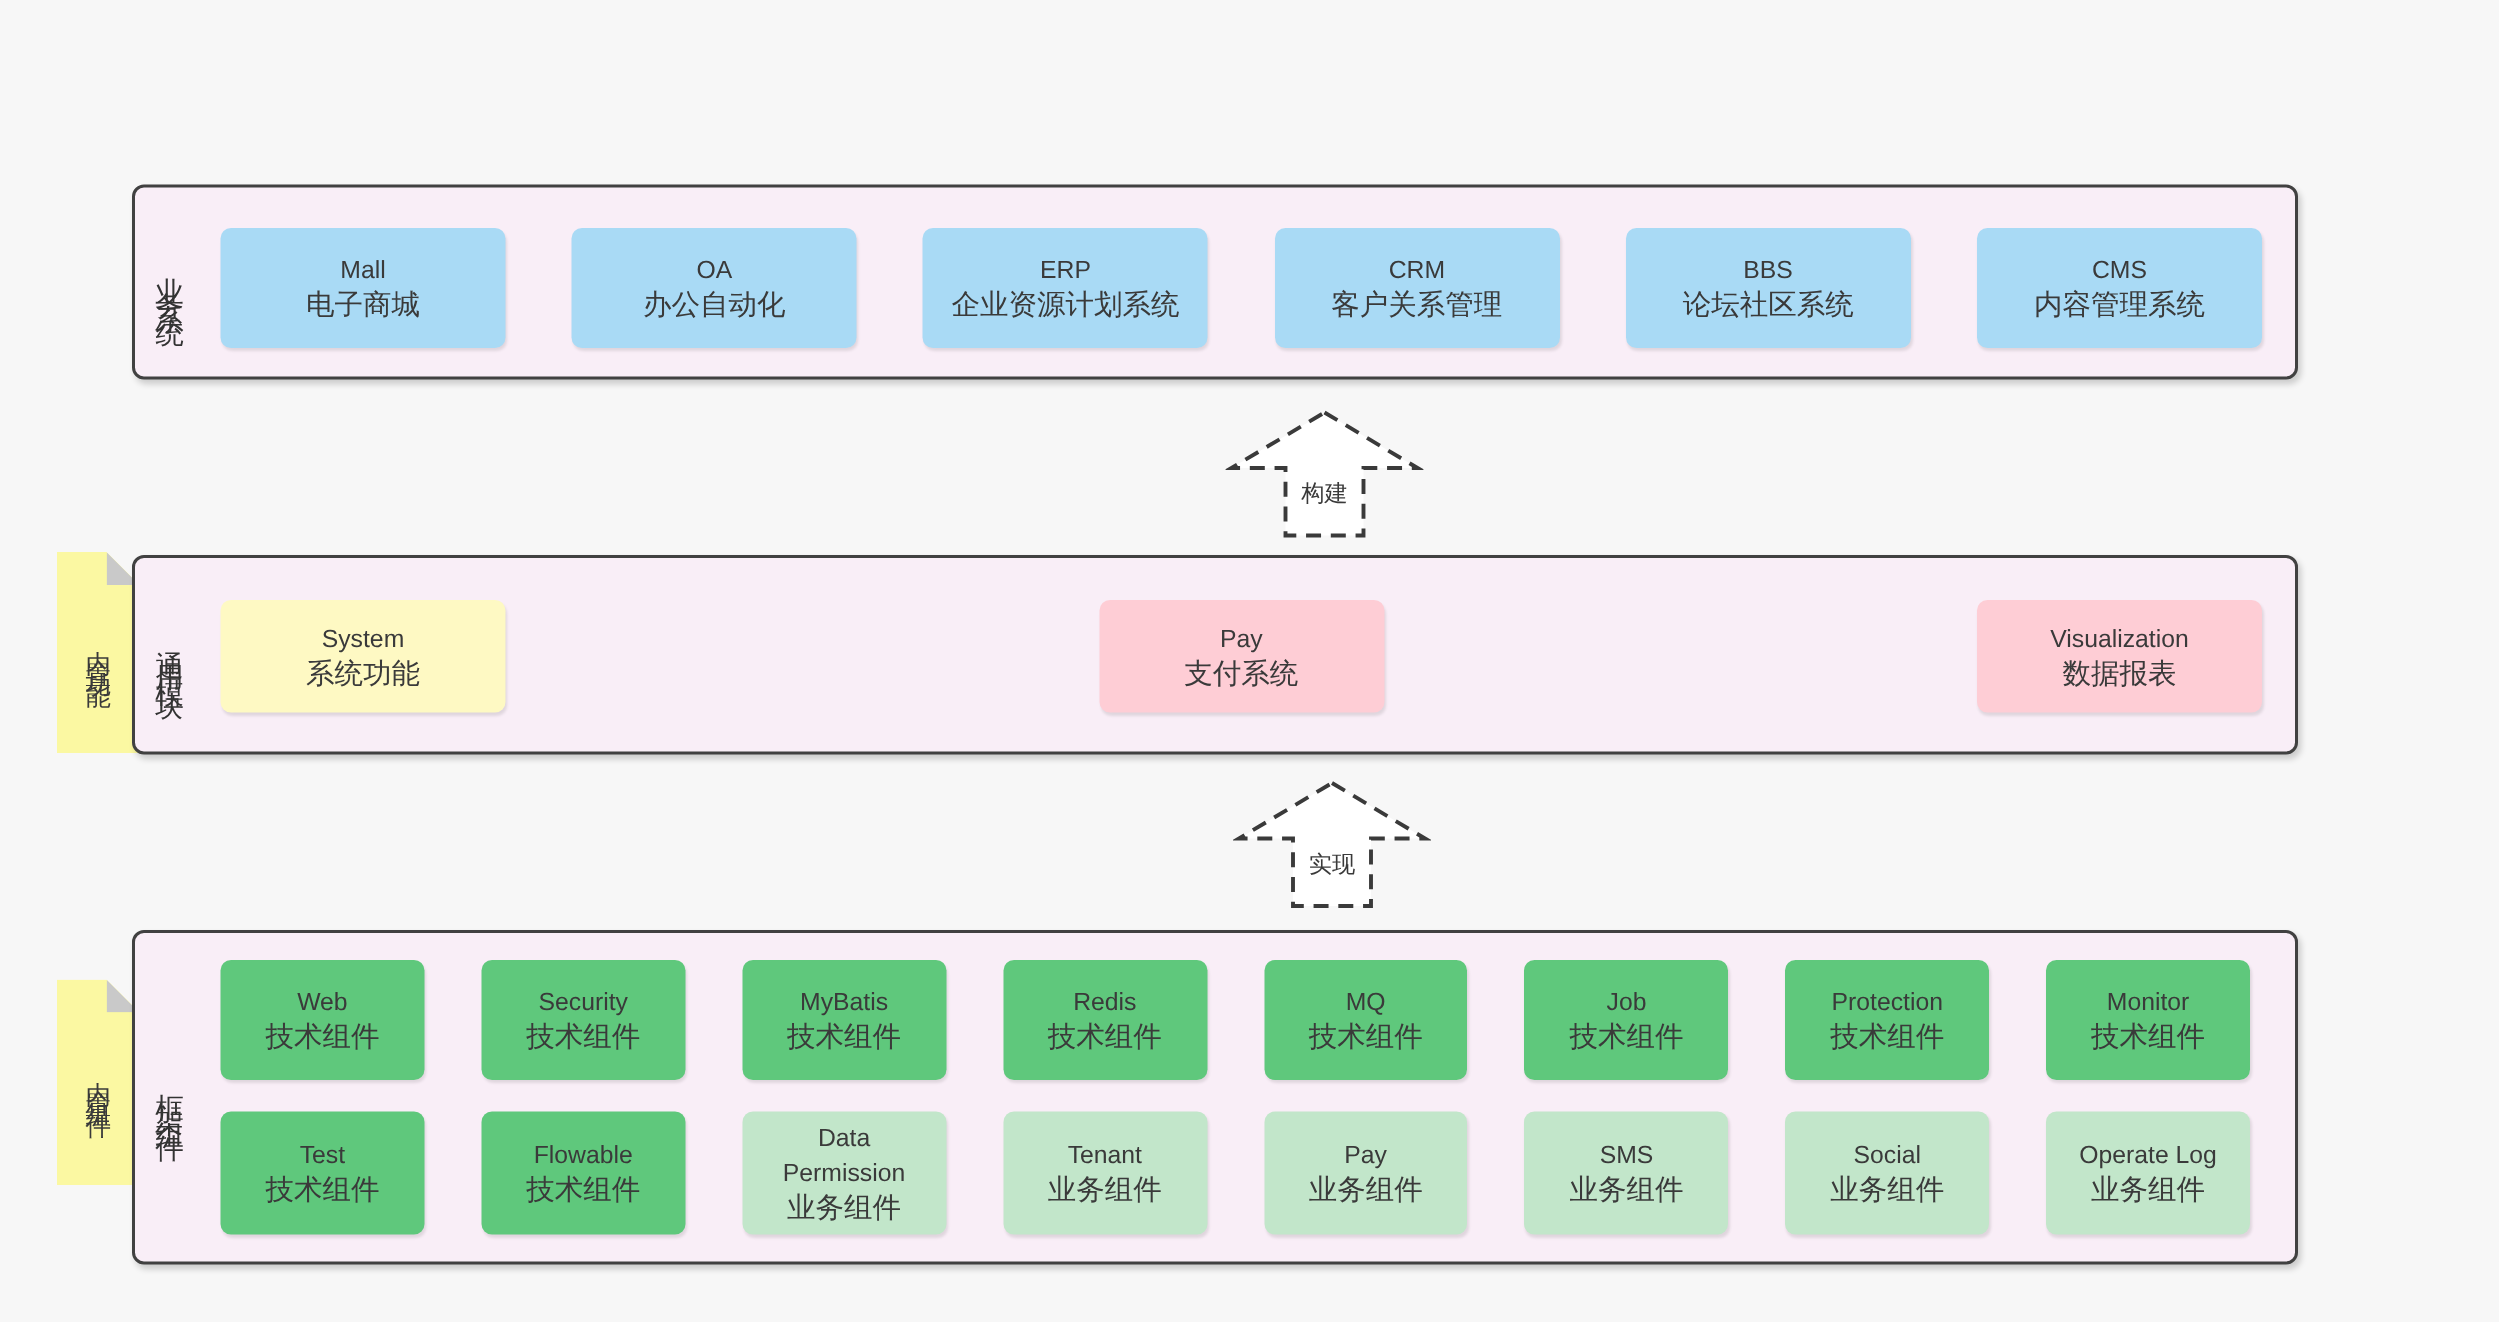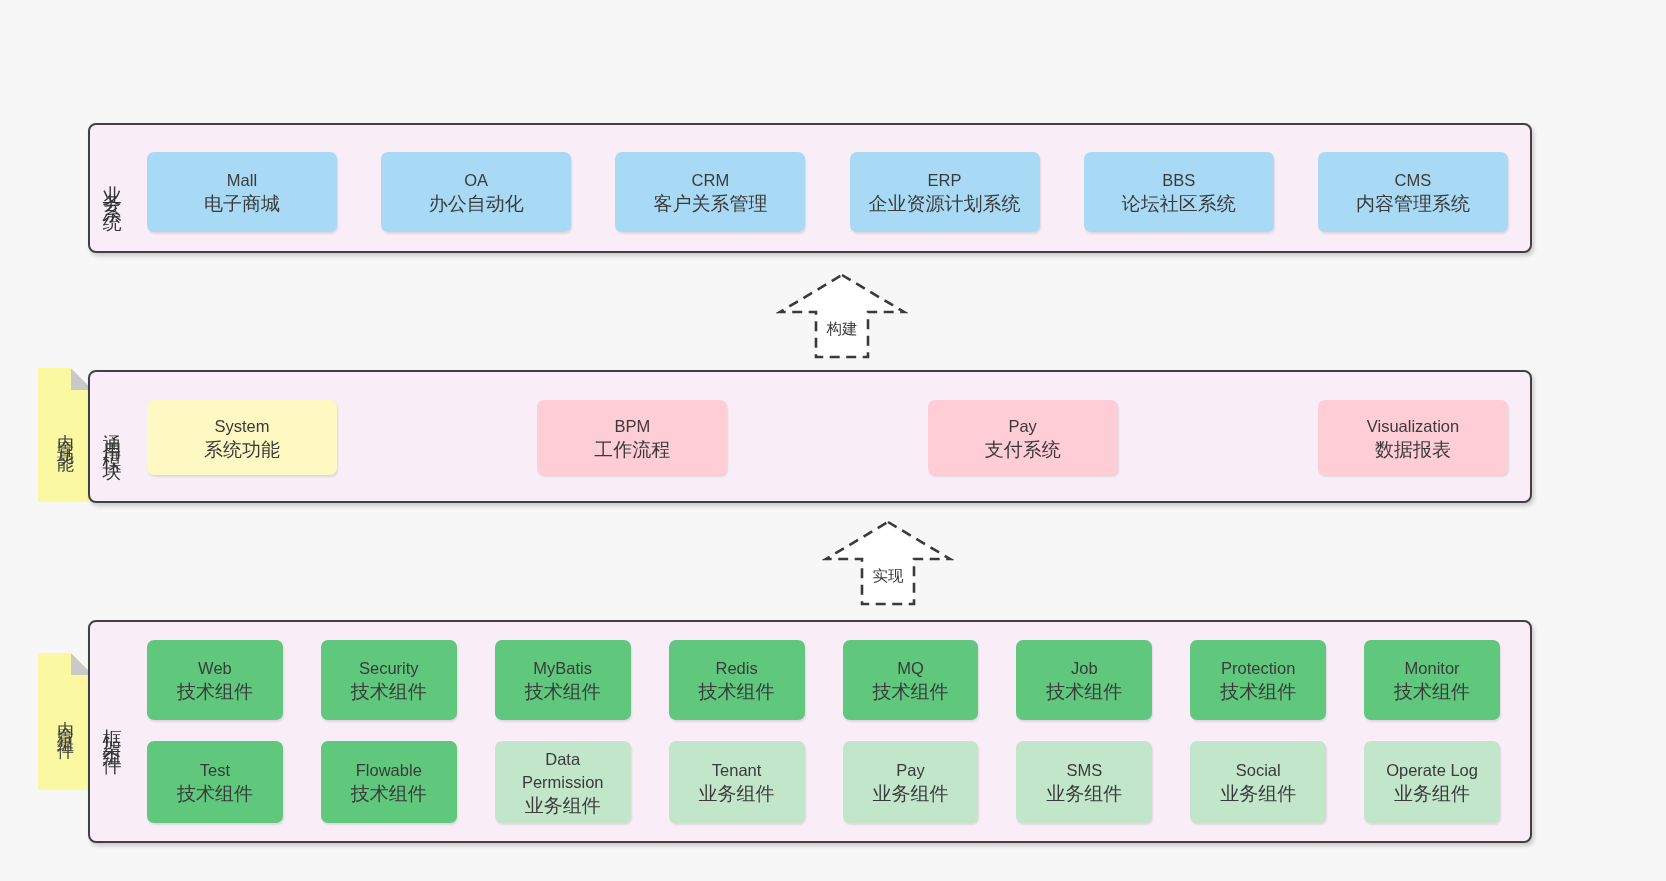--- a/index.html
+++ b/index.html
@@ -56,21 +56,21 @@
   .note-fold {
     position:absolute; top:0; right:0; width:22px; height:22px;
     background:#c9c9c9; clip-path:polygon(0 0, 100% 100%, 0 100%);
   }
   .note-text {
     position:absolute; left:50%; top:50%; transform:translate(-50%,-50%);
     writing-mode:vertical-rl; text-orientation:upright;
     font-size:17px; letter-spacing:7px; color:#3a3a3a; line-height:1;
   }
   .arrow { position:absolute; z-index:1; }
-  .arrow-build     { left:776px; top:272px; }
+  .arrow-build     { left:817px; top:272px; }
   .arrow-implement { left:822px; top:519px; }
   .arrow svg { display:block; }
   .arrow polygon {
     fill:#ffffff; stroke:#3a3a3a; stroke-width:2.6;
     stroke-dasharray:10 6.5; stroke-linejoin:miter;
   }
   .arrow text {
     font-family:"Liberation Sans","DejaVu Sans",sans-serif;
     font-size:15.5px; fill:#3a3a3a;
   }
@@ -85,26 +85,26 @@
     <div class="row row-6">
       <div class="box blue">
         <div class="box-title">Mall</div>
         <div class="box-sub">电子商城</div>
       </div>
       <div class="box blue">
         <div class="box-title">OA</div>
         <div class="box-sub">办公自动化</div>
       </div>
       <div class="box blue">
+        <div class="box-title">ERP</div>
+        <div class="box-sub">企业资源计划系统</div>
+      </div>
+      <div class="box blue">
         <div class="box-title">CRM</div>
         <div class="box-sub">客户关系管理</div>
-      </div>
-      <div class="box blue">
-        <div class="box-title">ERP</div>
-        <div class="box-sub">企业资源计划系统</div>
       </div>
       <div class="box blue">
         <div class="box-title">BBS</div>
         <div class="box-sub">论坛社区系统</div>
       </div>
       <div class="box blue">
         <div class="box-title">CMS</div>
         <div class="box-sub">内容管理系统</div>
       </div>
     </div>
@@ -124,24 +124,20 @@
   </div>
 
   <section class="layer layer-modules">
     <div class="layer-label">通用模块</div>
     <div class="row row-6">
       <div class="box red">
         <div class="box-title">System</div>
         <div class="box-sub">系统功能</div>
       </div>
       <div class="box pink">
-        <div class="box-title">BPM</div>
-        <div class="box-sub">工作流程</div>
-      </div>
-      <div class="box pink">
         <div class="box-title">Pay</div>
         <div class="box-sub">支付系统</div>
       </div>
       <div class="box pink">
         <div class="box-title">Visualization</div>
         <div class="box-sub">数据报表</div>
       </div>
     </div>
   </section>
 

